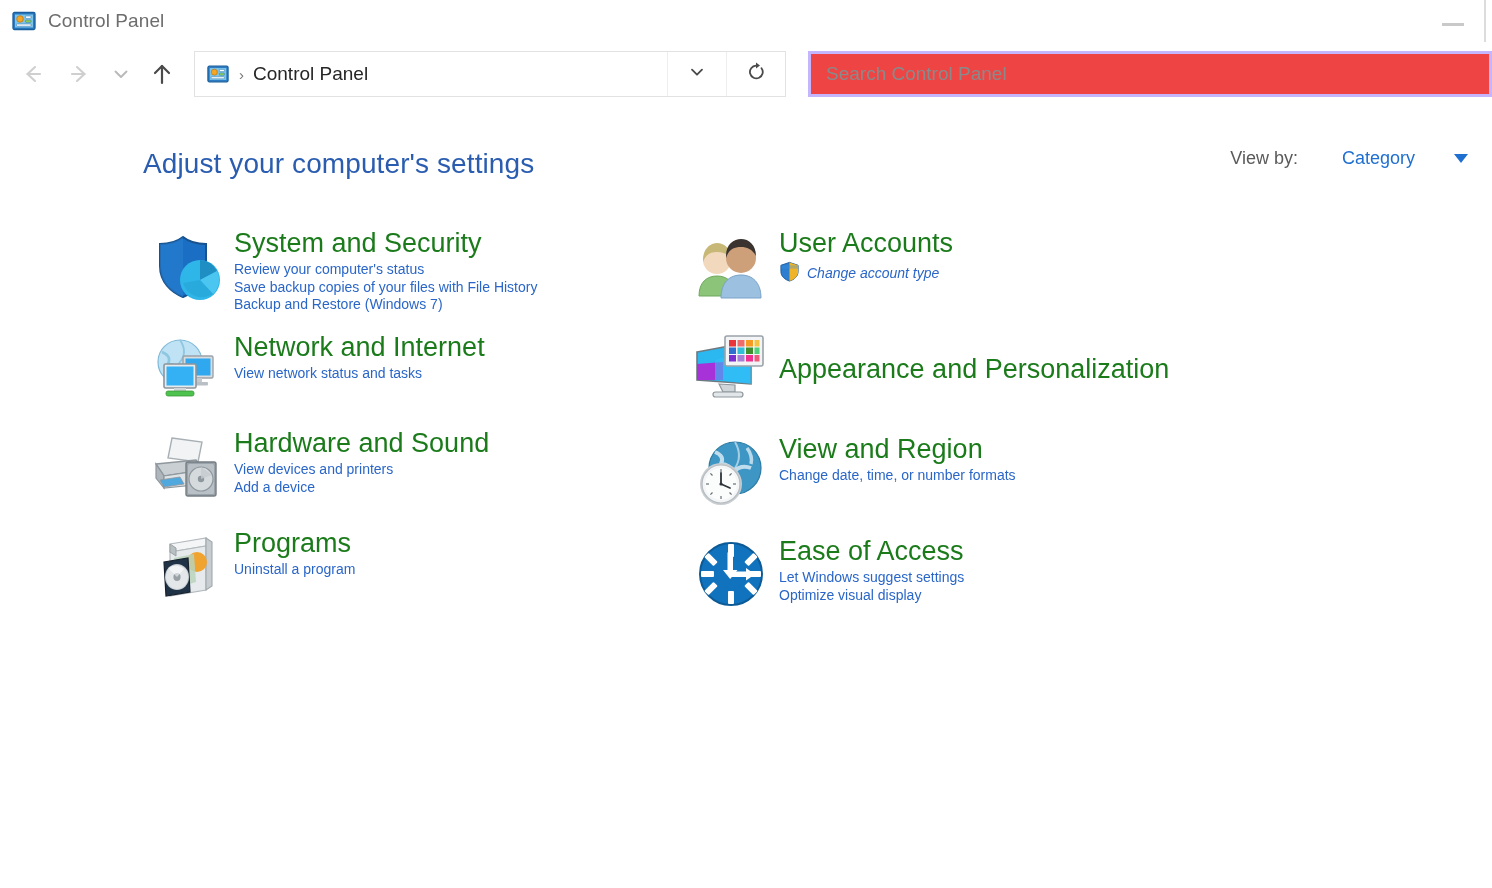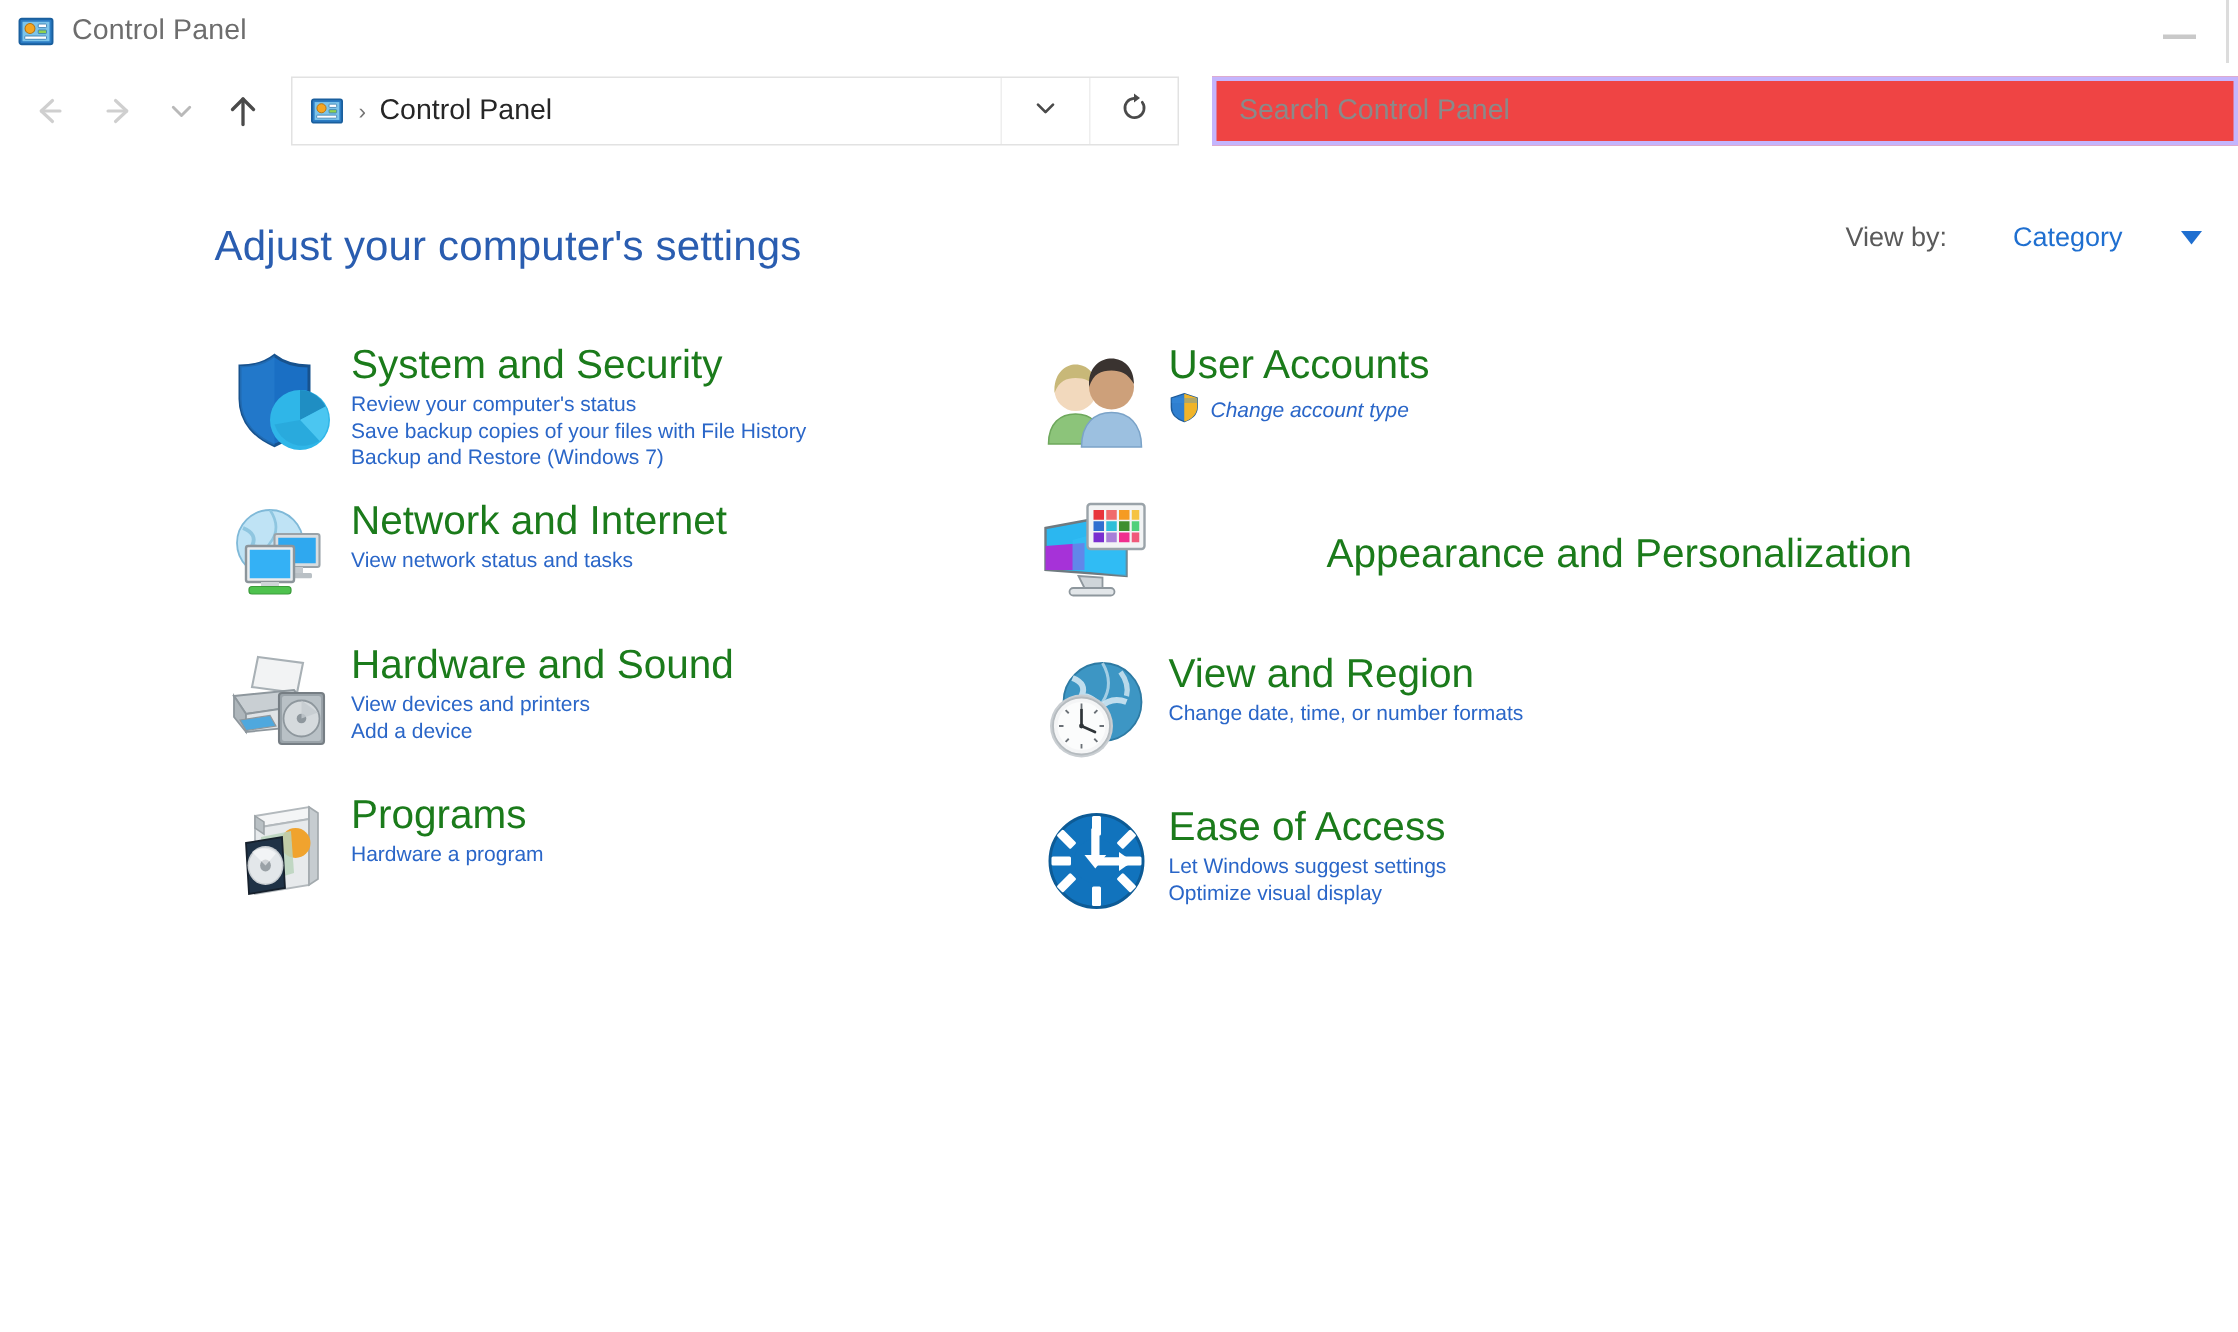--- a/index.html
+++ b/index.html
@@ -237,21 +237,21 @@
 
   .cat-title.no-links { margin-top: 24px; }
 
   
   .cat-sys { margin-bottom: 18px; }
   .cat-net { margin-bottom: 20px; }
   .cat-hw  { margin-bottom: 24px; }
   .cat-prog { margin-bottom: 0; }
 
   .cat-user { margin-bottom: 26px; }
-  .cat-appear { margin-bottom: 28px; text-align: center; }
+  .cat-appear { margin-bottom: 28px; }
   .cat-clock { margin-bottom: 26px; }
 </style>
 </head>
 <body>
 
 <div class="titlebar">
   <span class="titlebar-icon">
     <svg width="24" height="24" viewBox="0 0 24 24">
       <rect x="1" y="3.5" width="22" height="17" rx="1.5" fill="#2b7cc4" stroke="#1a5f9e" stroke-width="1.3"></rect>
       <rect x="3" y="5.5" width="18" height="13" fill="#7cc4ea"></rect>
@@ -438,21 +438,21 @@
             <path d="M24 28 L44 24 L46 52 L26 58 Z" fill="#b9d4bc" opacity="0.85"></path>
             <path d="M14 32 L38 28 L40 62 L16 66 Z" fill="#1f3246" stroke="#16202c" stroke-width="1.2"></path>
             <ellipse cx="27" cy="47" rx="12" ry="13" fill="#c7ccd0"></ellipse>
             <ellipse cx="27" cy="47" rx="11" ry="12" fill="#e3e7ea"></ellipse>
             <ellipse cx="27" cy="47" rx="3.6" ry="4" fill="#9aa1a6"></ellipse>
             <path d="M18 38 A13 13 0 0 1 34 39 L27 47 Z" fill="#ffffff" opacity="0.55"></path>
           </svg>
         </div>
         <div class="cat-body">
           <div class="cat-title">Programs</div>
-          <a class="cat-link">Hardware a program</a>
+          <a class="cat-link">Uninstall a program</a>
         </div>
       </div>
 
     </div>
 
     <div class="col col-right">
 
       <div class="category cat-user">
         <div class="cat-icon">
           <svg width="74" height="74" viewBox="0 0 74 74">

